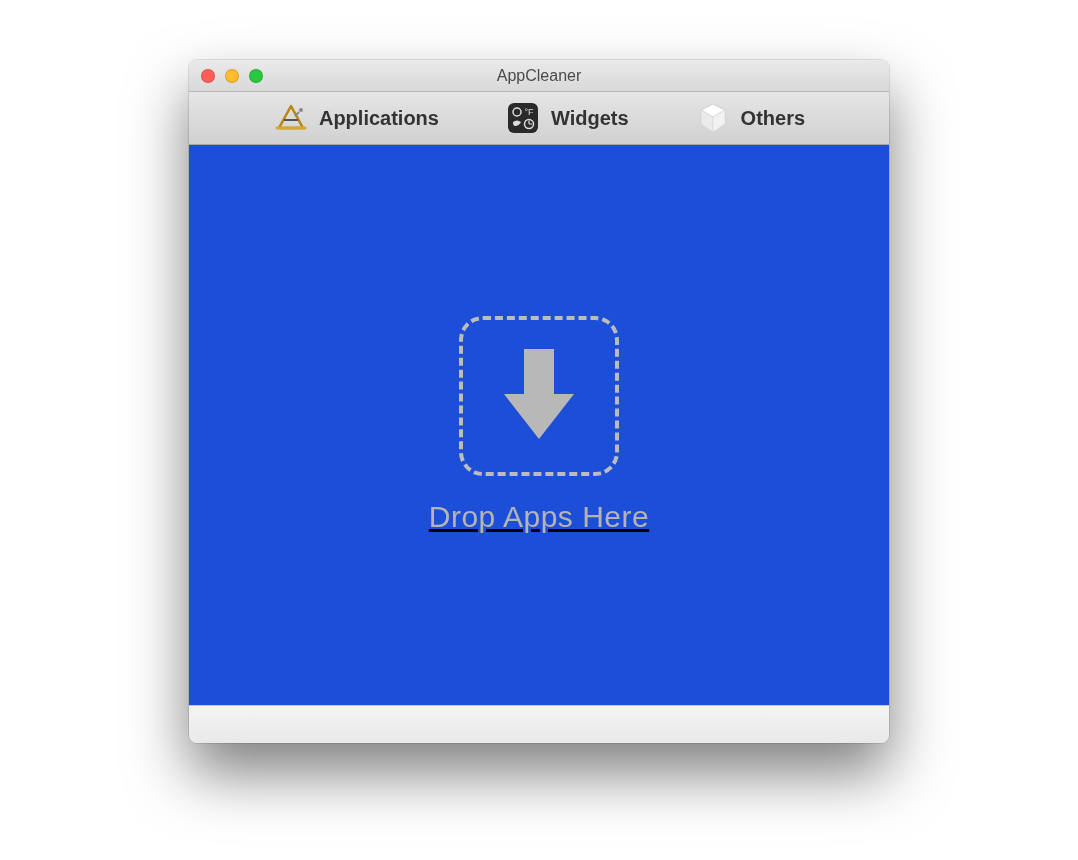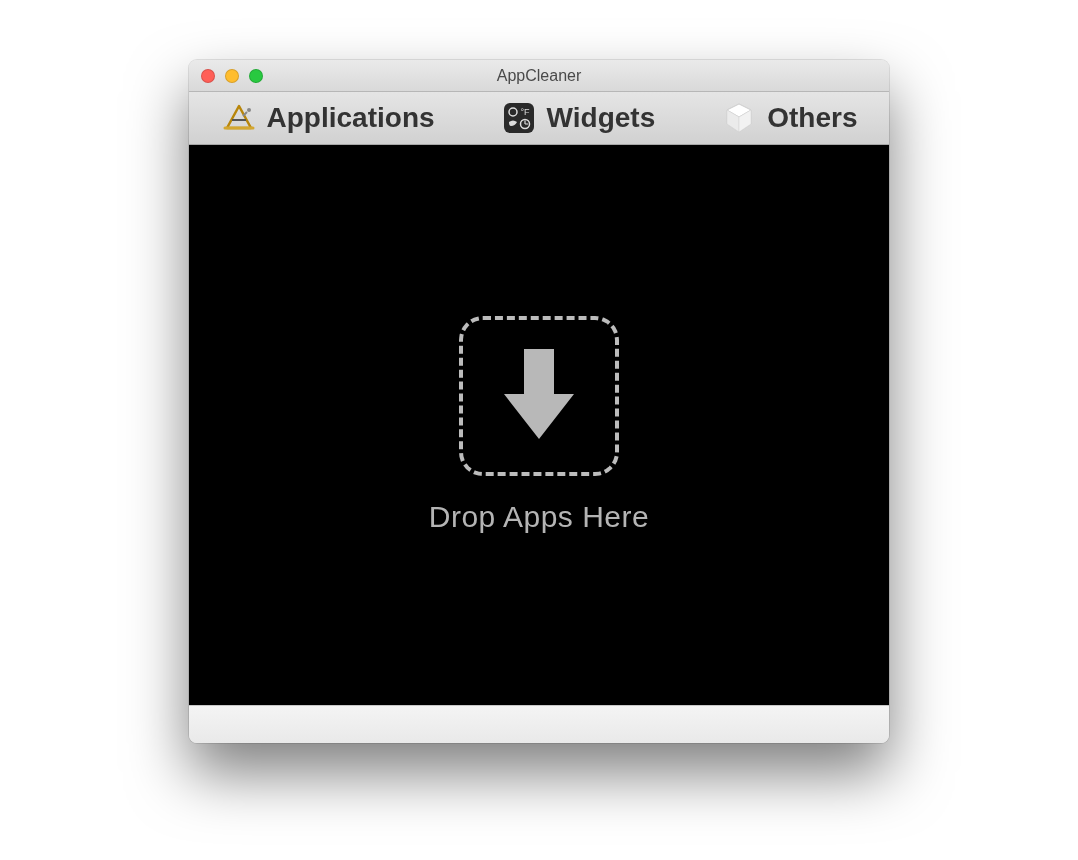--- a/index.html
+++ b/index.html
@@ -64,39 +64,40 @@
       gap: 50px;
     }
     .tab {
       display: flex;
       align-items: center;
       gap: 10px;
       cursor: pointer;
       padding: 4px 8px;
     }
     .tab-label {
-      font-size: 28px;
+      font-size: 20px;
       font-weight: 600;
       color: #333;
     }
     .tab-icon {
       width: 36px;
       height: 36px;
       display: flex;
       align-items: center;
       justify-content: center;
     }
     .content {
       height: 560px;
-      background: #000000;
+      background: #1d4ed8;
       display: flex;
       flex-direction: column;
       align-items: center;
       justify-content: center;
       position: relative;
+      text-decoration: underline;
     }
     .drop-zone {
       display: flex;
       flex-direction: column;
       align-items: center;
       gap: 24px;
     }
     .drop-box {
       width: 160px;
       height: 160px;

